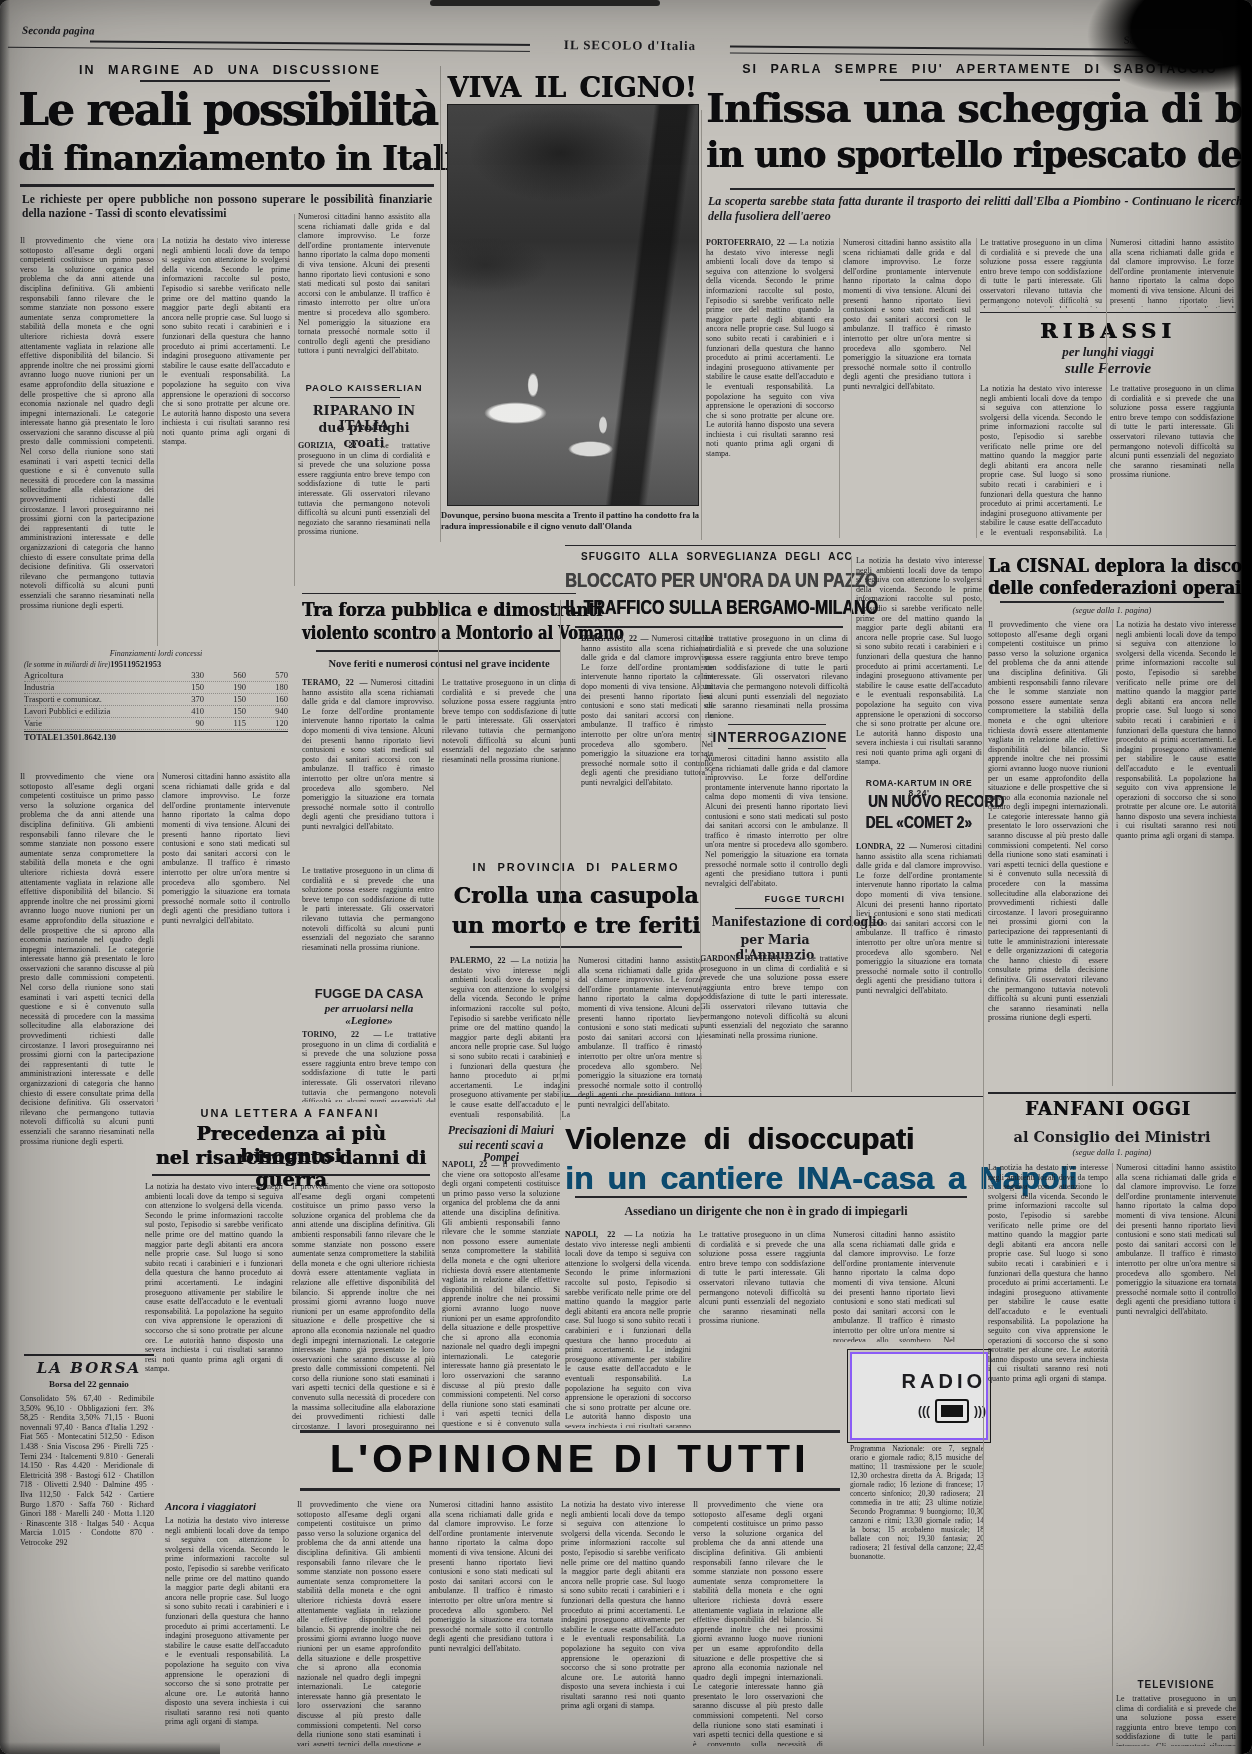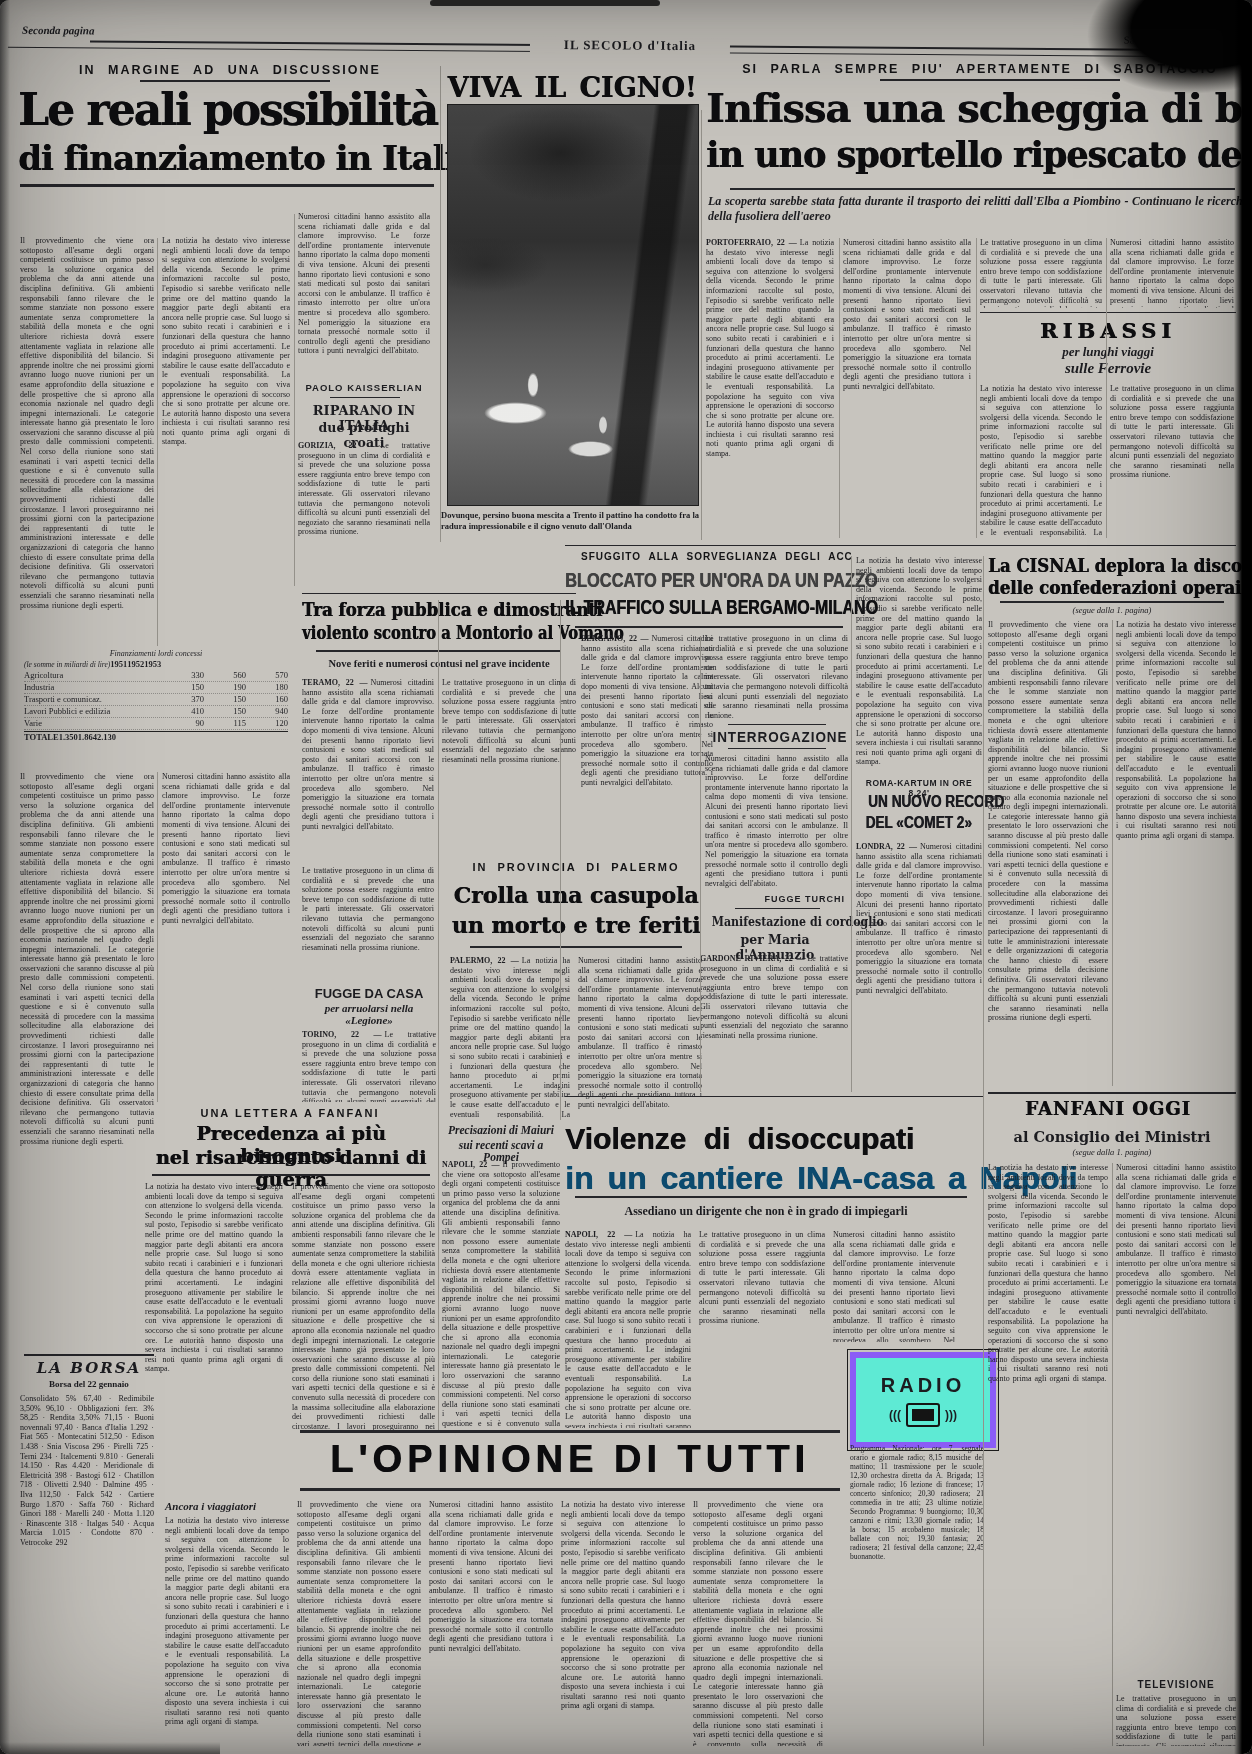--- a/index.html
+++ b/index.html
@@ -33,23 +33,23 @@
     background:
       radial-gradient(ellipse 46px 16px at 27% 77%, rgba(242,242,240,.95) 55%, rgba(242,242,240,0) 68%),
       radial-gradient(ellipse 9px 20px at 34% 70%, rgba(238,238,236,.9) 48%, rgba(238,238,236,0) 62%),
       radial-gradient(ellipse 34px 12px at 57% 86%, rgba(228,228,226,.92) 55%, rgba(228,228,226,0) 66%),
       radial-gradient(ellipse 7px 15px at 62% 80%, rgba(230,230,228,.85) 48%, rgba(230,230,228,0) 60%),
       linear-gradient(97deg, rgba(0,0,0,0) 69%, rgba(18,18,18,.75) 71%, rgba(18,18,18,.75) 80%, rgba(0,0,0,0) 83%),
       radial-gradient(ellipse 130px 70px at 45% 12%, rgba(20,20,20,.65), rgba(20,20,20,0) 70%),
       radial-gradient(ellipse 90px 40px at 15% 40%, rgba(30,30,30,.5), rgba(30,30,30,0) 70%),
       linear-gradient(#454545 0%, #303030 34%, #555 58%, #6d6d6d 78%, #525252 100%);}
   
-  #radio-ad{position:absolute;left:850px;top:1352px;width:134px;height:84px;border:6px solid #8b5cf6;
+  #radio-ad{position:absolute;left:850px;top:1352px;width:134px;height:84px;border:2px solid #8b5cf6;
     outline:1px solid #1a1a1a;outline-offset:2px;display:flex;flex-direction:column;
-    align-items:center;justify-content:center;gap:6px;background:#5eead4;}
+    align-items:flex-end;justify-content:center;gap:6px;background:#e5e5e5;}
   .tvbox{width:30px;height:20px;border:2px solid #141414;border-radius:3px;display:inline-block;
     vertical-align:middle;position:relative;}
   .tvbox::after{content:"";position:absolute;left:4px;top:4px;right:4px;bottom:4px;background:#141414;}
   
   .edgeR{position:absolute;right:0;top:0;width:18px;height:1754px;
     background:linear-gradient(to left,#000 55%,rgba(0,0,0,0));}
   .edgeL{position:absolute;left:0;top:0;width:10px;height:1754px;
     background:linear-gradient(to right,rgba(60,60,60,.75),rgba(60,60,60,0));}
   .wedgeTR{position:absolute;left:1085px;top:-60px;width:280px;height:150px;transform:rotate(-12deg);
     background:radial-gradient(closest-side,#040404 68%,rgba(0,0,0,0));}
@@ -69,20 +69,21 @@
     <div class="rule" style="left:8px;top:47px;width:1226px;height:1px;"></div>
     <div class="abs ctr" style="left:530px;top:33px;width:200px;height:16px;background:#c7c4be;z-index:2;font:bold 13px 'Liberation Serif',serif;letter-spacing:1px;">IL SECOLO d'Italia</div>
     <div class="abs" style="left:1010px;top:26px;width:215px;text-align:right;font:10.5px 'Liberation Serif',serif;color:#2a2a2e;">Sabato 23 gennaio 1954</div>
   </div>
 
   <div class="kick" style="left:40px;top:63px;width:380px;font-size:12.5px;letter-spacing:2px;word-spacing:7px;">IN MARGINE AD UNA DISCUSSIONE</div>
   <div class="rule" style="left:140px;top:80px;width:190px;height:2px;"></div>
   <div class="hl heavy" style="left:18px;top:84px;width:430px;font-size:44px;letter-spacing:-2px;white-space:nowrap;">Le reali possibilità</div>
   <div class="hl heavy" style="left:18px;top:138px;width:430px;font-size:34px;letter-spacing:-1px;white-space:nowrap;">di finanziamento in Italia</div>
   <div class="rule" style="left:20px;top:184px;width:414px;height:3px;"></div>
+  <div class="abs" style="left:22px;top:192px;width:410px;height:34px;font:bold 11.5px/14px 'Liberation Serif',serif;text-align:justify;overflow:hidden;">Le richieste per opere pubbliche non possono superare le possibilità finanziarie della nazione - Tassi di sconto elevatissimi</div>
   <div class="bcol" style="left:20px;top:236px;width:134px;height:408px;"><span>Il provvedimento che viene ora sottoposto all'esame degli organi competenti costituisce un primo passo verso la soluzione organica del problema che da anni attende una disciplina definitiva. Gli ambienti responsabili fanno rilevare che le somme stanziate non possono essere aumentate senza compromettere la stabilità della moneta e che ogni ulteriore richiesta dovrà essere attentamente vagliata in relazione alle effettive disponibilità del bilancio. Si apprende inoltre che nei prossimi giorni avranno luogo nuove riunioni per un esame approfondito della situazione e delle prospettive che si aprono alla economia nazionale nel quadro degli impegni internazionali. Le categorie interessate hanno già presentato le loro osservazioni che saranno discusse al più presto dalle commissioni competenti. Nel corso della riunione sono stati esaminati i vari aspetti tecnici della questione e si è convenuto sulla necessità di procedere con la massima sollecitudine alla elaborazione dei provvedimenti richiesti dalle circostanze. I lavori proseguiranno nei prossimi giorni con la partecipazione dei rappresentanti di tutte le amministrazioni interessate e delle organizzazioni di categoria che hanno chiesto di essere consultate prima della decisione definitiva. Gli osservatori rilevano che permangono tuttavia notevoli difficoltà su alcuni punti essenziali che saranno riesaminati nella prossima riunione degli esperti.</span></div>
   <div class="bcol" style="left:162px;top:236px;width:128px;height:408px;"><span>La notizia ha destato vivo interesse negli ambienti locali dove da tempo si seguiva con attenzione lo svolgersi della vicenda. Secondo le prime informazioni raccolte sul posto, l'episodio si sarebbe verificato nelle prime ore del mattino quando la maggior parte degli abitanti era ancora nelle proprie case. Sul luogo si sono subito recati i carabinieri e i funzionari della questura che hanno proceduto ai primi accertamenti. Le indagini proseguono attivamente per stabilire le cause esatte dell'accaduto e le eventuali responsabilità. La popolazione ha seguito con viva apprensione le operazioni di soccorso che si sono protratte per alcune ore. Le autorità hanno disposto una severa inchiesta i cui risultati saranno resi noti quanto prima agli organi di stampa.</span></div>
   <div class="bcol" style="left:298px;top:212px;width:132px;height:166px;"><span>Numerosi cittadini hanno assistito alla scena richiamati dalle grida e dal clamore improvviso. Le forze dell'ordine prontamente intervenute hanno riportato la calma dopo momenti di viva tensione. Alcuni dei presenti hanno riportato lievi contusioni e sono stati medicati sul posto dai sanitari accorsi con le ambulanze. Il traffico è rimasto interrotto per oltre un'ora mentre si procedeva allo sgombero. Nel pomeriggio la situazione era tornata pressoché normale sotto il controllo degli agenti che presidiano tuttora i punti nevralgici dell'abitato.</span></div>
   <div class="abs ctr" style="left:298px;top:382px;width:132px;font:bold 9.5px 'Liberation Sans',sans-serif;letter-spacing:1px;">PAOLO KAISSERLIAN</div>
   <div class="rule" style="left:330px;top:397px;width:70px;height:1px;"></div>
   <div class="abs ctr" style="left:298px;top:403px;width:132px;font:bold 13px 'DejaVu Serif',serif;">RIPARANO IN ITALIA</div>
   <div class="abs ctr" style="left:298px;top:420px;width:132px;font:bold 12.5px 'DejaVu Serif',serif;">due profughi croati</div>
   <div class="bcol" style="left:298px;top:441px;width:132px;height:144px;">
     <b class="dl">GORIZIA, 22 —</b><span>Le trattative proseguono in un clima di cordialità e si prevede che una soluzione possa essere raggiunta entro breve tempo con soddisfazione di tutte le parti interessate. Gli osservatori rilevano tuttavia che permangono notevoli difficoltà su alcuni punti essenziali del negoziato che saranno riesaminati nella prossima riunione.</span>
   </div>

